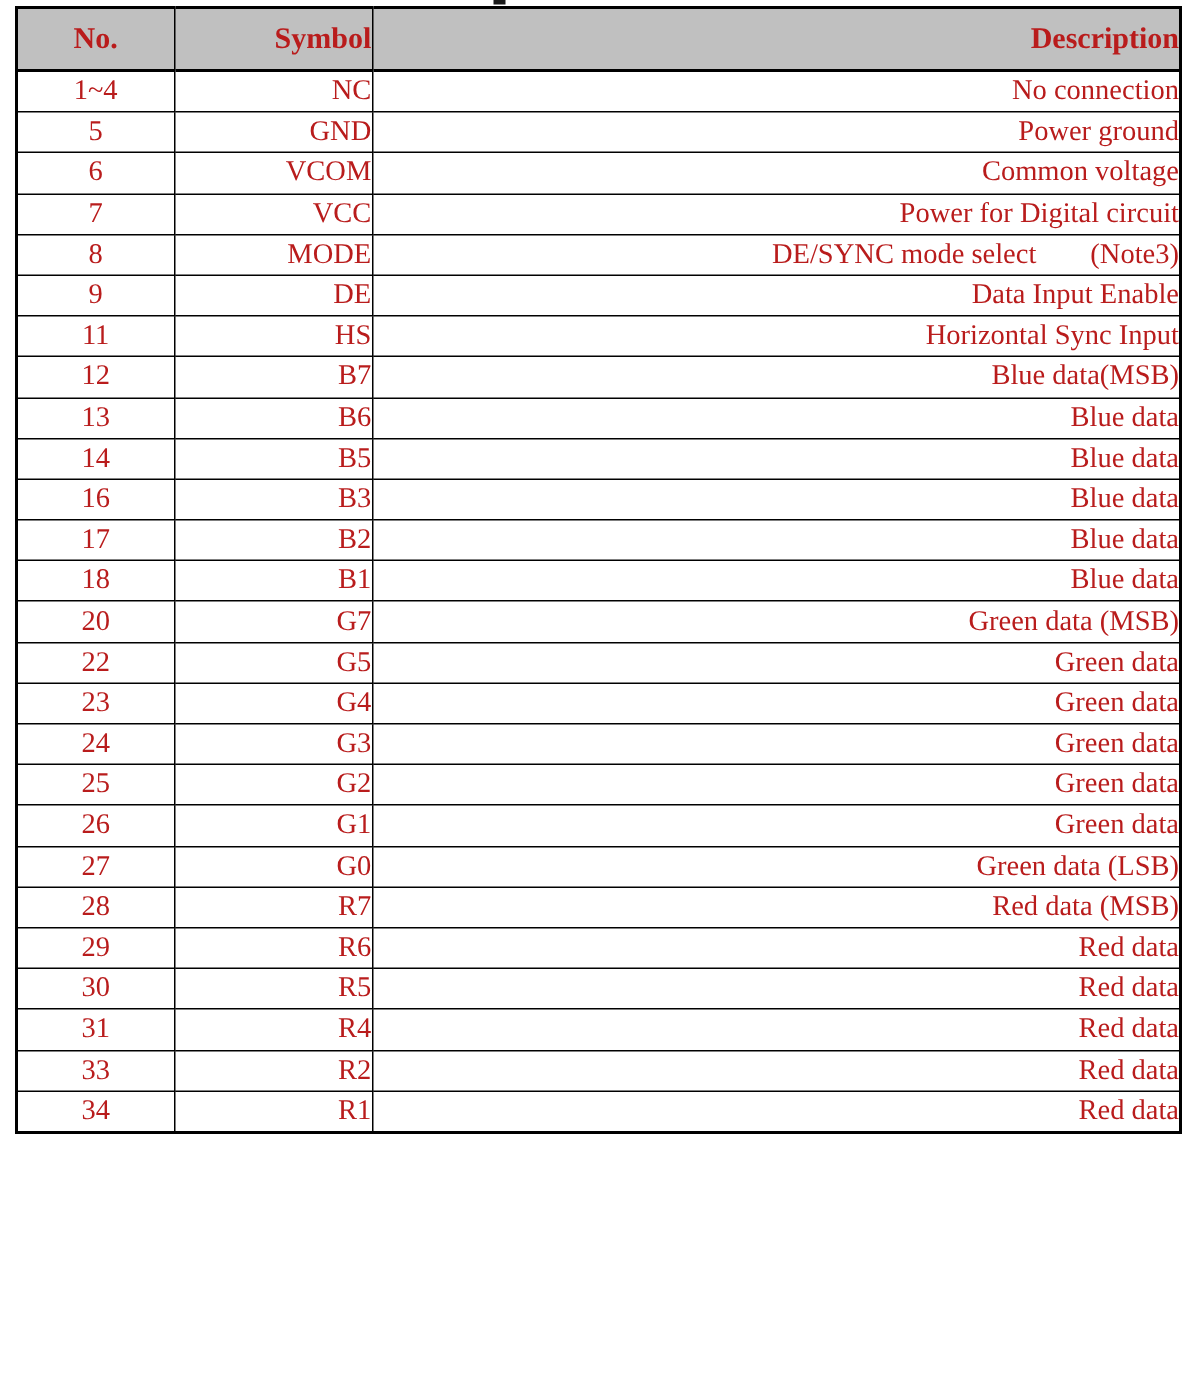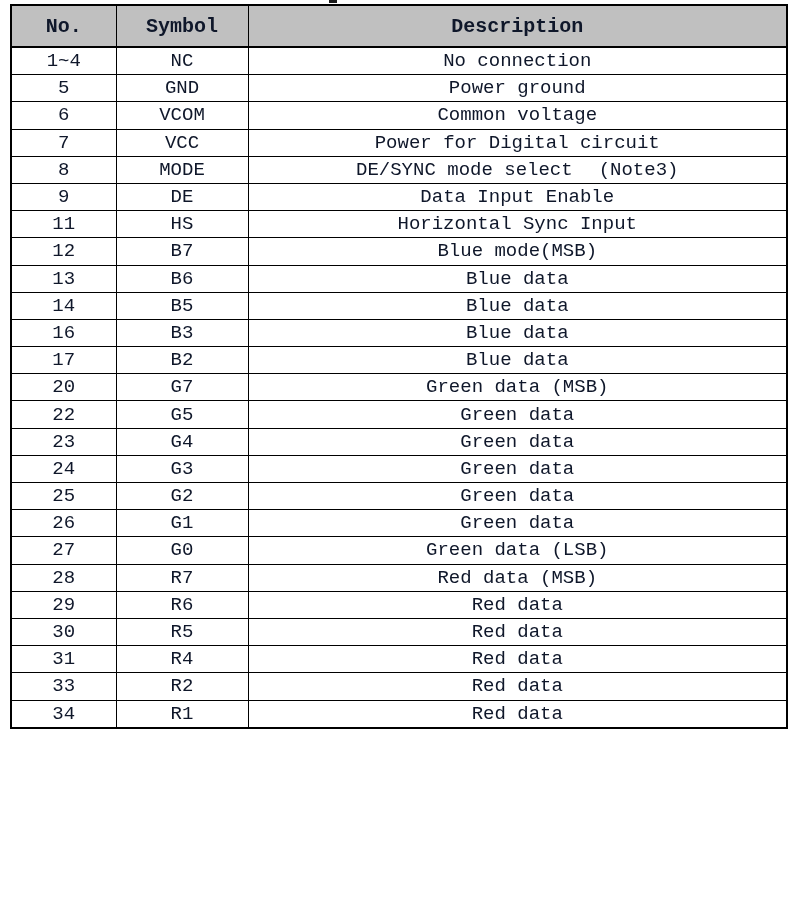--- a/index.html
+++ b/index.html
@@ -6,22 +6,22 @@
     margin: 0;
     padding: 0;
     background: #ffffff;
   }
   .page {
     position: relative;
     width: 793px;
     height: 919px;
     background: #ffffff;
     overflow: hidden;
-    font-family: Liberation Mono, monospace;
-    color: #0f172a;
+    font-family: Liberation Serif, serif;
+    color: #b91c1c;
   }
   .top-fragment {
     position: absolute;
     left: 329px;
     top: 0;
     width: 8px;
     height: 3px;
     background: #1a1a1a;
   }
   table.pin-table {
@@ -47,25 +47,25 @@
   table.pin-table td {
     border: 1.5px solid #000000;
     height: 26.2px;
     font-size: 19px;
     vertical-align: middle;
     padding: 0;
     white-space: nowrap;
     overflow: hidden;
   }
   th.col-no, td.cell-no { text-align: center; }
-  th.col-symbol, td.cell-symbol { text-align: center; padding-left: 24px; }
-  th.col-desc, td.cell-desc { text-align: center; padding-left: 21px; }
+  th.col-symbol, td.cell-symbol { text-align: right; padding-left: 24px; }
+  th.col-desc, td.cell-desc { text-align: right; padding-left: 21px; }
   .note {
     display: inline-block;
-    margin-left: 26px;
+    margin-left: 36px;
   }
 </style>
 </head>
 <body>
 
 <div class="page">
   <div class="top-fragment"></div>
 
   <table class="pin-table">
     <colgroup>
@@ -112,40 +112,45 @@
           <td class="cell-desc"><span>Data Input Enable</span></td>
         </tr>
         <tr>
           <td class="cell-no">11</td>
           <td class="cell-symbol">HS</td>
           <td class="cell-desc"><span>Horizontal Sync Input</span></td>
         </tr>
         <tr>
           <td class="cell-no">12</td>
           <td class="cell-symbol">B7</td>
-          <td class="cell-desc"><span>Blue mode(MSB)</span></td>
+          <td class="cell-desc"><span>Blue data(MSB)</span></td>
         </tr>
         <tr>
           <td class="cell-no">13</td>
           <td class="cell-symbol">B6</td>
           <td class="cell-desc"><span>Blue data</span></td>
         </tr>
         <tr>
           <td class="cell-no">14</td>
           <td class="cell-symbol">B5</td>
           <td class="cell-desc"><span>Blue data</span></td>
         </tr>
         <tr>
           <td class="cell-no">16</td>
           <td class="cell-symbol">B3</td>
           <td class="cell-desc"><span>Blue data</span></td>
         </tr>
         <tr>
           <td class="cell-no">17</td>
           <td class="cell-symbol">B2</td>
+          <td class="cell-desc"><span>Blue data</span></td>
+        </tr>
+        <tr>
+          <td class="cell-no">18</td>
+          <td class="cell-symbol">B1</td>
           <td class="cell-desc"><span>Blue data</span></td>
         </tr>
         <tr>
           <td class="cell-no">20</td>
           <td class="cell-symbol">G7</td>
           <td class="cell-desc"><span>Green data (MSB)</span></td>
         </tr>
         <tr>
           <td class="cell-no">22</td>
           <td class="cell-symbol">G5</td>

